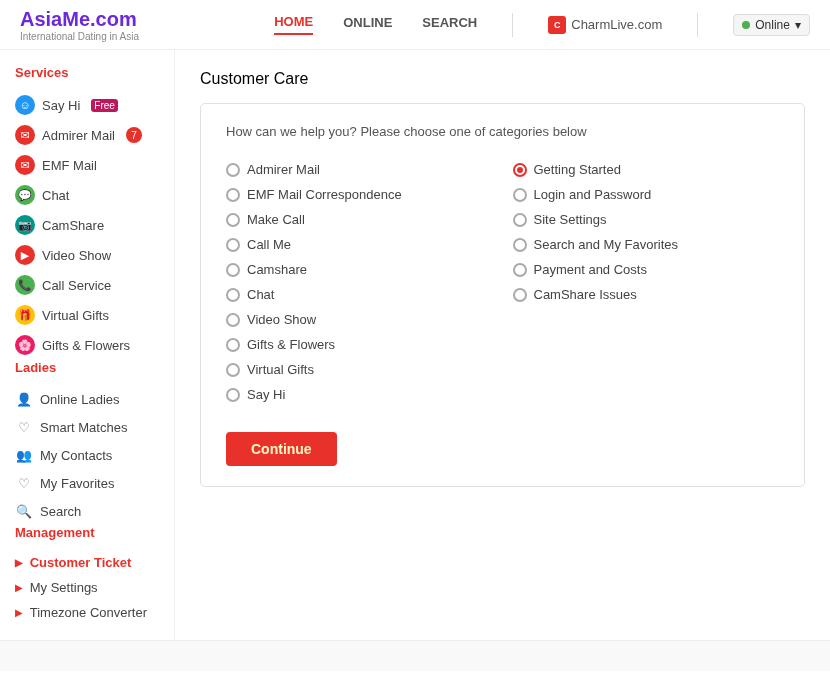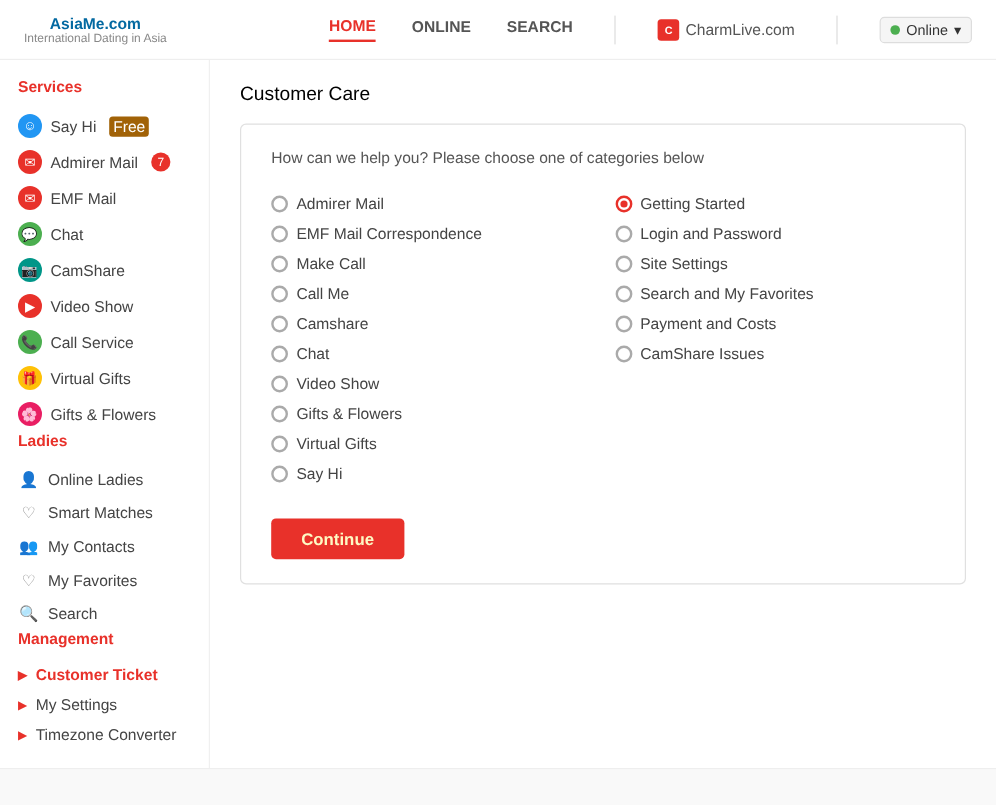--- a/index.html
+++ b/index.html
@@ -7,21 +7,21 @@
 
     
     .header {
       display: flex;
       align-items: center;
       padding: 8px 20px;
       border-bottom: 1px solid #eee;
       height: 50px;
     }
     .logo-area { display: flex; flex-direction: column; margin-right: auto; }
-    .logo-text { font-size: 13px; font-weight: bold; color: #0369a1; text-align: center; }
+    .logo-text { font-size: 20px; font-weight: bold; color: #6d28d9; }
     .logo-sub { font-size: 10px; color: #888; }
     .header-nav { display: flex; align-items: center; gap: 30px; text-align: right; }
     .nav-item { font-size: 13px; font-weight: bold; color: #555; text-decoration: none; cursor: pointer; padding-bottom: 4px; }
     .nav-item.active { color: #e8312a; border-bottom: 2px solid #e8312a; }
     .charm-divider { width: 1px; height: 24px; background: #ddd; margin: 0 5px; }
     .charm-link { display: flex; align-items: center; gap: 5px; font-size: 13px; color: #555; cursor: pointer; }
     .charm-icon { width: 18px; height: 18px; background: #e8312a; border-radius: 3px; display: inline-flex; align-items: center; justify-content: center; color: white; font-size: 9px; font-weight: bold; }
     .online-badge { display: flex; align-items: center; gap: 5px; background: #f5f5f5; border: 1px solid #ddd; border-radius: 4px; padding: 3px 8px; cursor: pointer; font-size: 12px; }
     .online-dot { width: 8px; height: 8px; background: #4caf50; border-radius: 50%; }
 
@@ -34,21 +34,21 @@
     .sidebar-section-title:first-child { margin-top: 0; }
     .sidebar-item { display: flex; align-items: center; gap: 7px; padding: 5px 0; cursor: pointer; font-size: 13px; color: #444; }
     .sidebar-icon { width: 20px; height: 20px; border-radius: 50%; display: flex; align-items: center; justify-content: center; font-size: 11px; flex-shrink: 0; }
     .icon-blue { background: #2196f3; color: white; }
     .icon-red { background: #e8312a; color: white; }
     .icon-green { background: #4caf50; color: white; }
     .icon-teal { background: #009688; color: white; }
     .icon-yellow { background: #ffc107; color: white; }
     .icon-pink { background: #e91e63; color: white; }
     .badge-red { background: #e8312a; color: white; font-size: 10px; border-radius: 50%; width: 16px; height: 16px; display: flex; align-items: center; justify-content: center; margin-left: 4px; }
-    .badge-free { background: #a16207; color: white; font-size: 13px; border-radius: 3px; padding: 1px 3px; margin-left: 4px; }
+    .badge-free { background: #be185d; color: white; font-size: 10px; border-radius: 3px; padding: 1px 3px; margin-left: 4px; }
     .sidebar-sub-item { display: flex; align-items: center; gap: 7px; padding: 5px 0; cursor: pointer; font-size: 13px; color: #444; }
     .sidebar-sub-item.active { color: #e8312a; font-weight: bold; }
     .arrow-icon { color: #e8312a; font-size: 10px; }
     .user-icon { width: 18px; height: 18px; display: flex; align-items: center; justify-content: center; font-size: 13px; color: #888; }
 
     
     .main-content { flex: 1; padding: 20px 25px; }
     .page-title { font-size: 16px; font-weight: normal; color: #000000; margin-bottom: 15px; }
     .content-box { border: 1px solid #e0e0e0; border-radius: 5px; padding: 20px 25px; }
     .help-text { font-size: 13px; color: #555; margin-bottom: 18px; }

